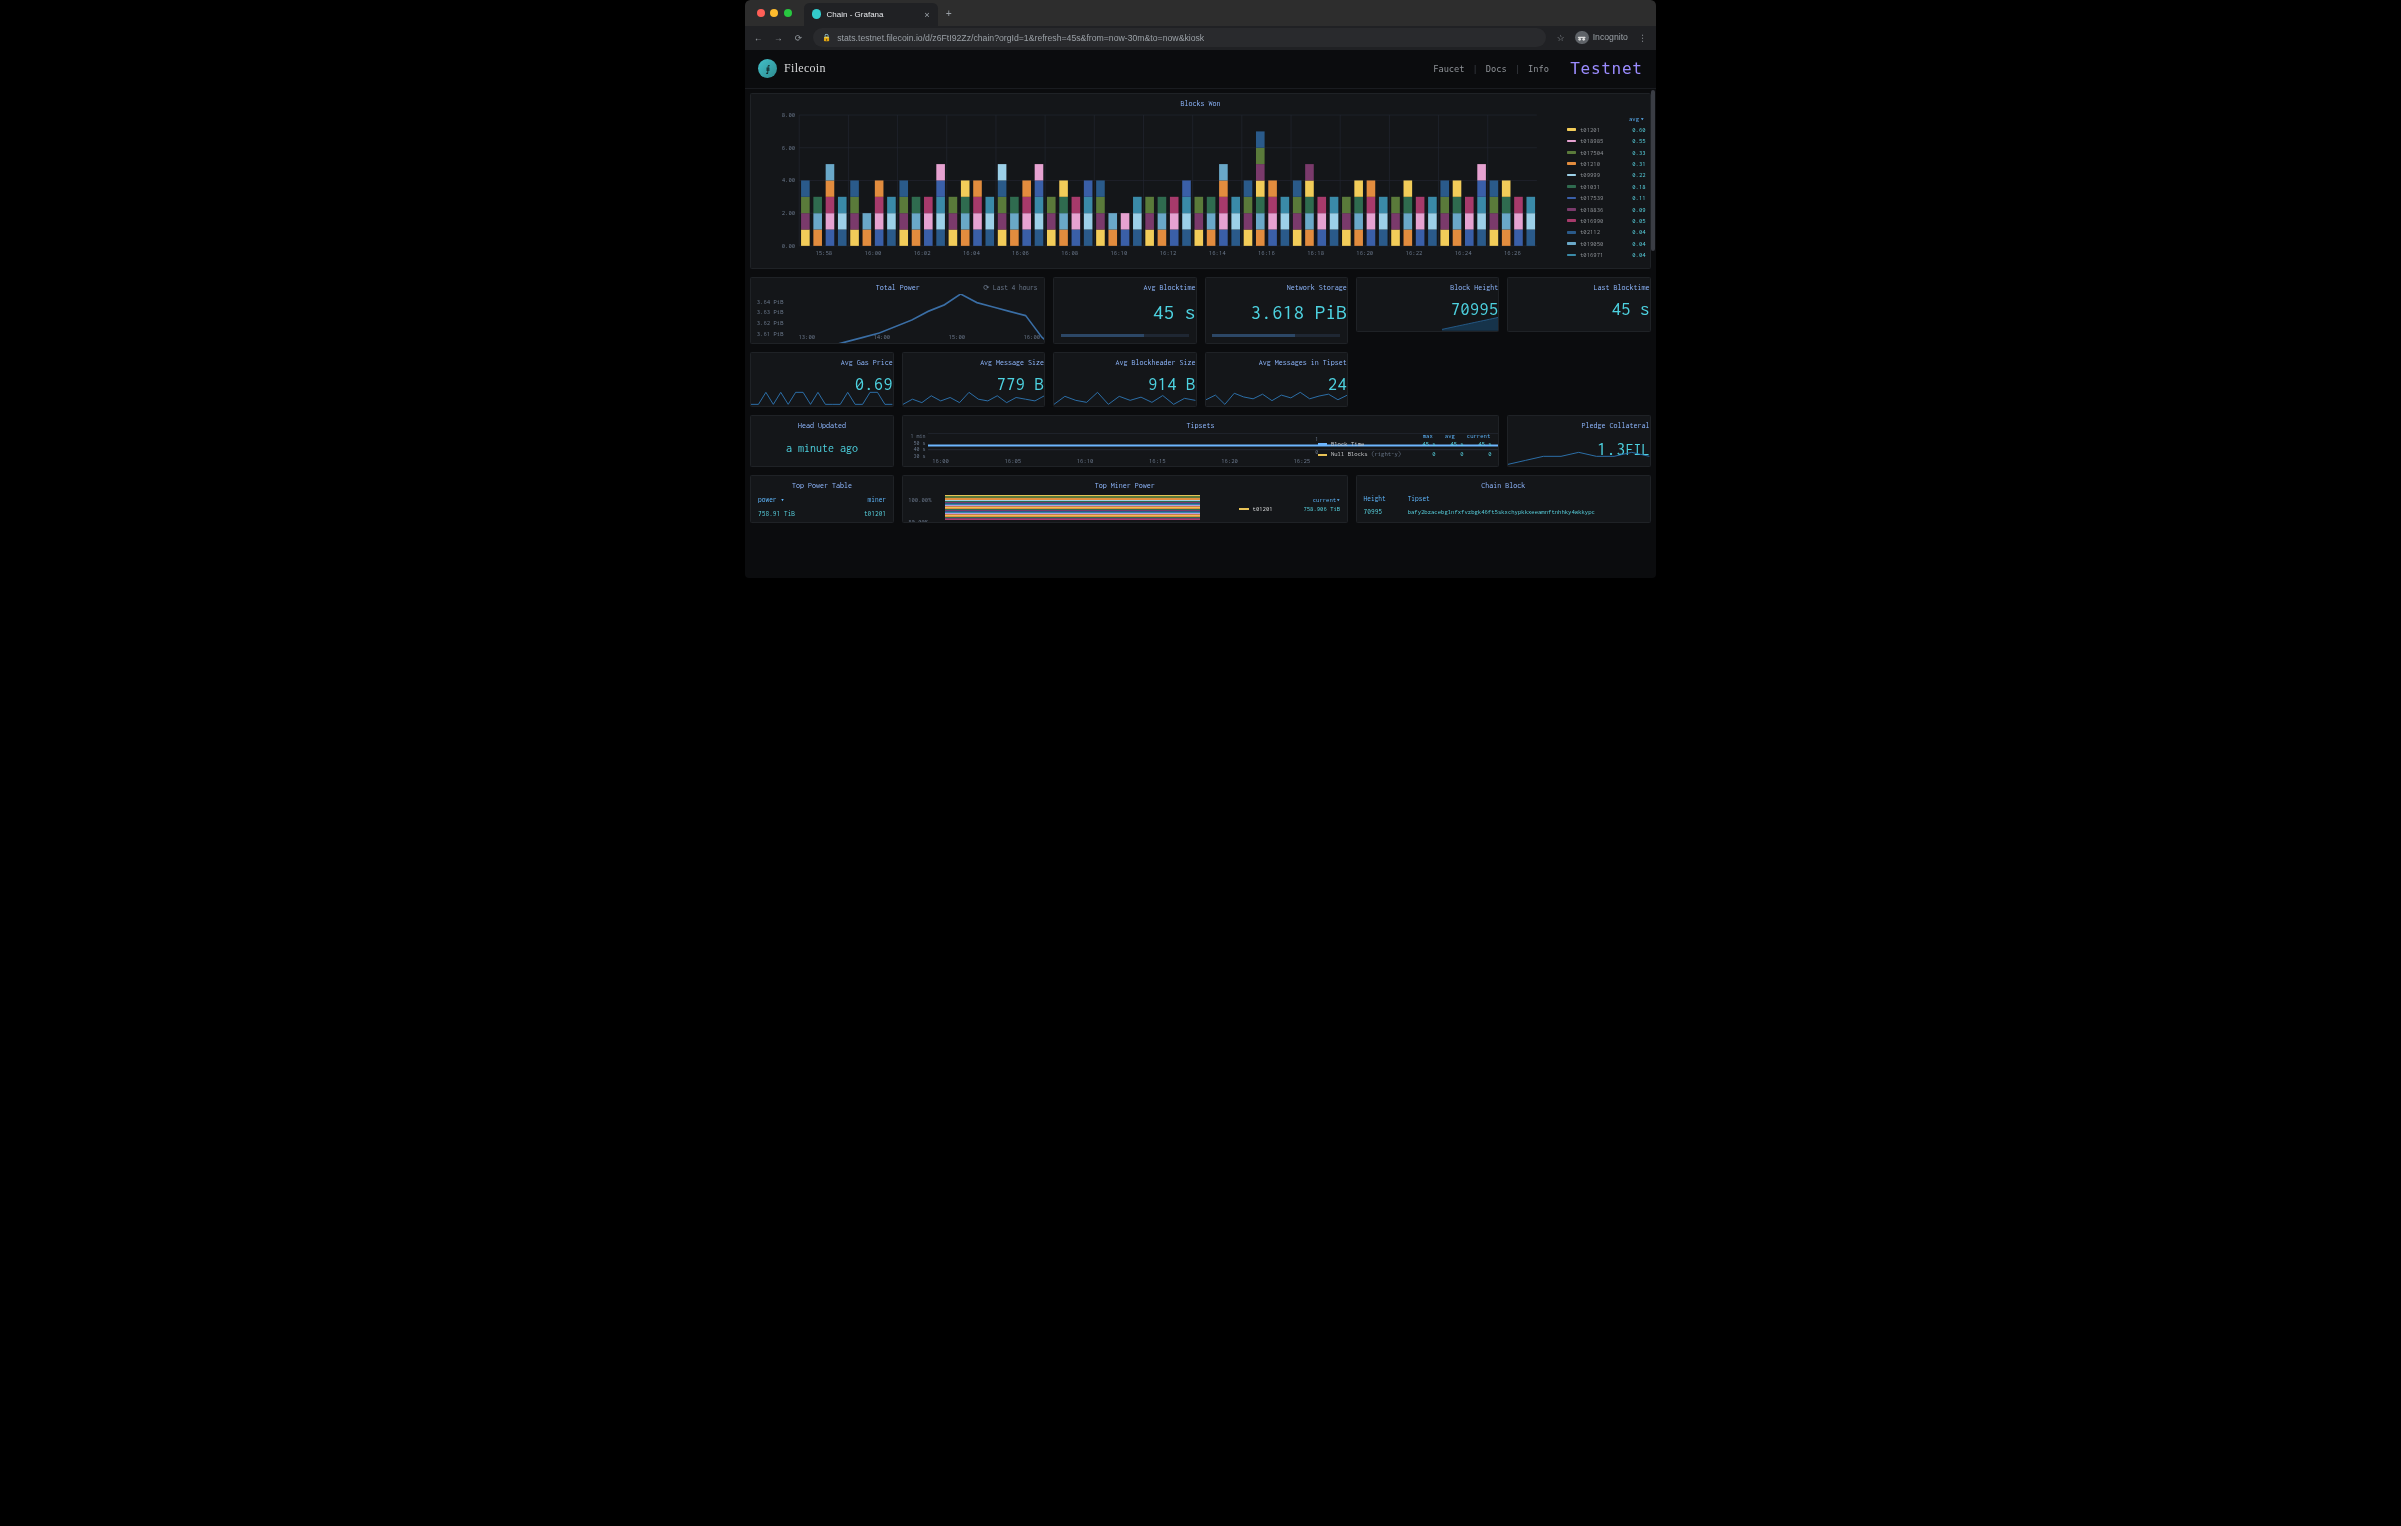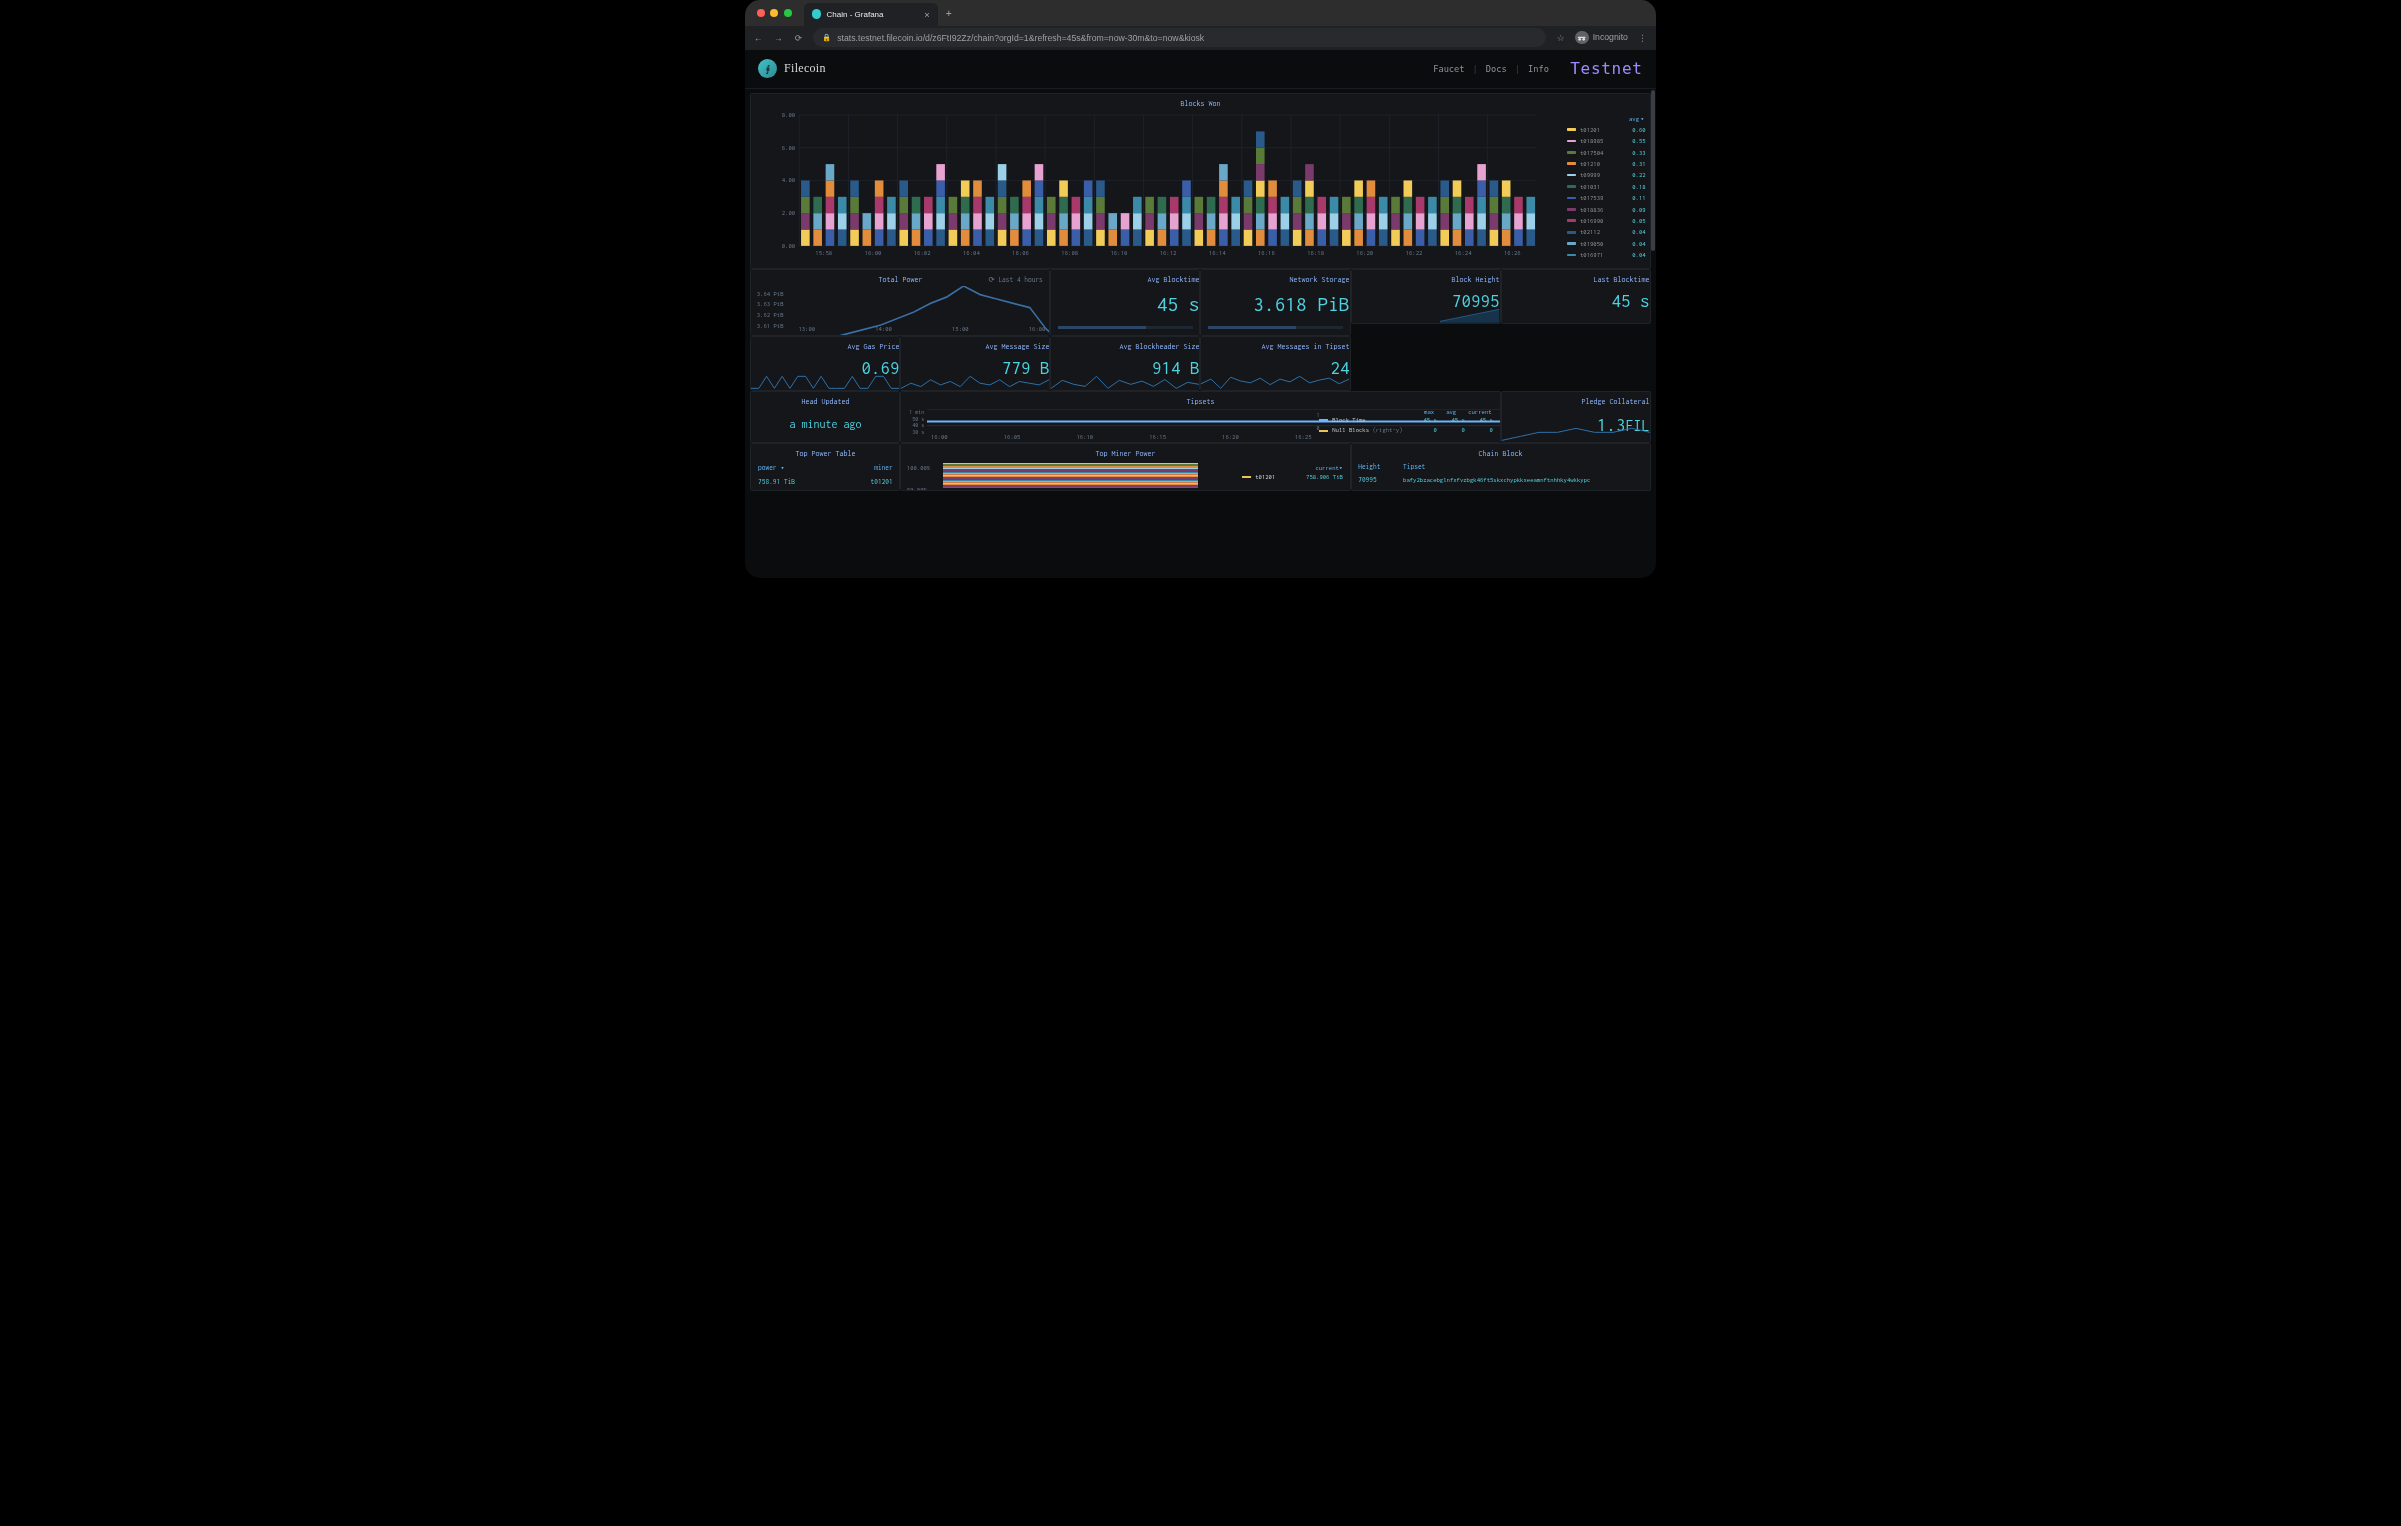--- a/index.html
+++ b/index.html
@@ -1,17 +1,17 @@
 <!DOCTYPE html>
 <html style="font-size:10.7px"><head>
 <meta charset="utf-8">
 <style>
 *{box-sizing:border-box;margin:0;padding:0}
 body{background:#000;font-family:'SF Mono','Monaco','Inconsolata','Fira Mono','Droid Sans Mono','Source Code Pro',monospace;color:#d8d9da;overflow:hidden}
-.screenshot{position:relative;width:911px;height:578px;margin:0 auto;background:#000;border-radius:15px;overflow:hidden}
+.screenshot{position:relative;width:911px;height:578px;margin:0 auto;background:#000;border-radius:4px;overflow:hidden}
 
 
 .browser-chrome{background:#2d2d2d;height:25.5px;display:flex;align-items:center;border-top-left-radius:5.4px;border-top-right-radius:5.4px}
 .win-dots{display:flex;gap:5.4px;padding:0 12px}
 .dot{width:8px;height:8px;border-radius:50%}
 .dot-r{background:#ff5f57}.dot-y{background:#febc2e}.dot-g{background:#28c840}
 .tab{display:flex;align-items:center;background:#202124;color:#e8eaed;height:23px;align-self:flex-end;padding:0 8px;border-radius:5.4px 5.4px 0 0;font-family:Arial,sans-serif;font-size:8px;gap:5.4px;min-width:134px}
 .tab-ico{width:9.4px;height:9.4px;border-radius:50%;background:#3cc;display:inline-block}
 .tab-x{margin-left:auto;color:#9aa0a6;font-size:9.4px}
 .newtab{color:#9aa0a6;font-size:12px;padding:0 8px}
@@ -26,21 +26,21 @@
 .page{background:#0b0c0e;height:528px;position:relative;overflow:hidden}
 .hdr{height:39px;display:flex;align-items:center;padding:0 13.4px;border-bottom:0.7px solid #1a1c20}
 .brand{display:flex;align-items:center;gap:6.7px}
 .brand-logo{width:19px;height:19px;border-radius:50%;background:linear-gradient(135deg,#42c1ca,#2e8b8f);display:flex;align-items:center;justify-content:center;color:#0b0c0e;font-size:9.4px;font-family:Arial}
 .brand-name{font-family:Liberation Serif, serif;font-size:12px;color:#d8d9da;letter-spacing:0.3px}
 .hdr-links{margin-left:auto;display:flex;align-items:center;gap:8px;font-size:8.7px;color:#8e9297;font-family:'SF Mono',monospace}
 .hdr-links .sep{color:#3a3d44}
 .testnet{font-size:16px;color:#9b8cff;letter-spacing:0.7px;margin-left:13.4px}
 
 
-.dash{position:absolute;top:39px;left:5.4px;right:5.4px;bottom:0;display:grid;grid-template-columns:repeat(6,1fr);grid-auto-rows:min-content;gap:0;padding-top:4px}
+.dash{position:absolute;top:39px;left:5.4px;right:5.4px;bottom:0;display:grid;grid-template-columns:repeat(6,1fr);grid-auto-rows:min-content;gap:8px;padding-top:4px}
 .panel{background:#141619;border:0.7px solid #1f2226;border-radius:1.3px;position:relative;overflow:hidden}
 .panel-title{text-align:center;color:#8fb8ff;font-size:8px;padding:5.4px 0 2.7px}
 .time-range{position:absolute;top:5.4px;right:6.7px;color:#6c7a8e;font-size:7.4px}
 .time-range::before{content:"⟳ "}
 
 
 .blocks-won{grid-column:1/7;height:176px}
 .bw-svg{width:calc(100% - 87px);height:147px}
 .bw-legend{position:absolute;top:20px;right:4px;width:79px;font-size:6.7px;color:#8e9297}
 .bw-legend .lh{display:flex;justify-content:flex-end;color:#5fb8ff;padding-right:1.3px;margin-bottom:1.3px}

